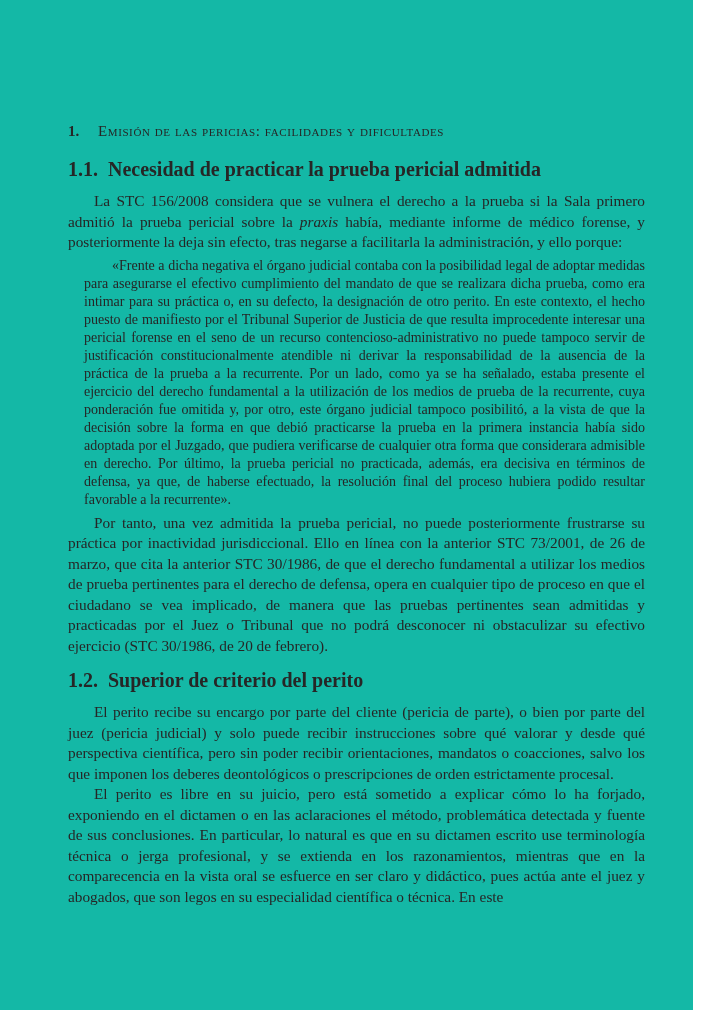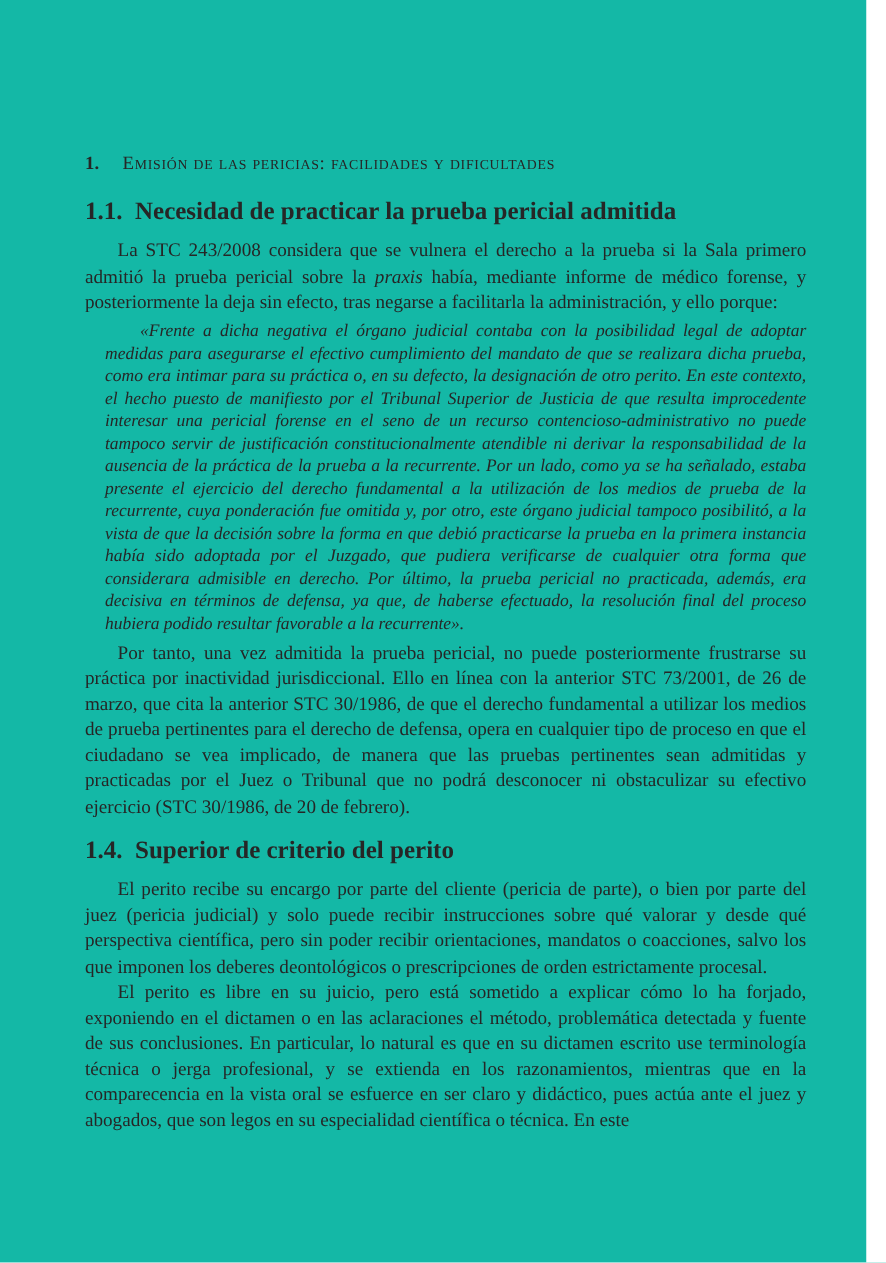--- a/index.html
+++ b/index.html
@@ -52,46 +52,45 @@
     margin: 0;
     font-size: 15.3px;
     line-height: 20.5px;
     text-indent: 26px;
   }
   .quote {
     margin: 4px 0 4px 16px;
     font-size: 14px;
     line-height: 18px;
     text-indent: 28px;
-    font-style: italic;
   }
   .it { font-style: italic; }
 </style>
 </head>
 <body>
 
 <div class="page">
   <div class="content">
 
     <div class="h1">
       <span class="num">1.</span><span class="cap">Emisión de las pericias: facilidades y dificultades</span>
     </div>
 
     <div class="h2">
       <span class="num">1.1.</span><span>Necesidad de practicar la prueba pericial admitida</span>
     </div>
 
-    <p class="body-p"><span>La STC 243/2008 considera que se vulnera el derecho a la prueba si la Sala primero admitió la prueba pericial sobre la </span><span class="it">praxis</span><span> había, mediante informe de médico forense, y posteriormente la deja sin efecto, tras negarse a facilitarla la administración, y ello porque:</span></p>
+    <p class="body-p"><span>La STC 156/2008 considera que se vulnera el derecho a la prueba si la Sala primero admitió la prueba pericial sobre la </span><span class="it">praxis</span><span> había, mediante informe de médico forense, y posteriormente la deja sin efecto, tras negarse a facilitarla la administración, y ello porque:</span></p>
 
     <blockquote class="quote">«Frente a dicha negativa el órgano judicial contaba con la posibilidad legal de adoptar medidas para asegurarse el efectivo cumplimiento del mandato de que se realizara dicha prueba, como era intimar para su práctica o, en su defecto, la designación de otro perito. En este contexto, el hecho puesto de manifiesto por el Tribunal Superior de Justicia de que resulta improcedente interesar una pericial forense en el seno de un recurso contencioso-administrativo no puede tampoco servir de justificación constitucionalmente atendible ni derivar la responsabilidad de la ausencia de la práctica de la prueba a la recurrente. Por un lado, como ya se ha señalado, estaba presente el ejercicio del derecho fundamental a la utilización de los medios de prueba de la recurrente, cuya ponderación fue omitida y, por otro, este órgano judicial tampoco posibilitó, a la vista de que la decisión sobre la forma en que debió practicarse la prueba en la primera instancia había sido adoptada por el Juzgado, que pudiera verificarse de cualquier otra forma que considerara admisible en derecho. Por último, la prueba pericial no practicada, además, era decisiva en términos de defensa, ya que, de haberse efectuado, la resolución final del proceso hubiera podido resultar favorable a la recurrente».</blockquote>
 
     <p class="body-p">Por tanto, una vez admitida la prueba pericial, no puede posteriormente frustrarse su práctica por inactividad jurisdiccional. Ello en línea con la anterior STC 73/2001, de 26 de marzo, que cita la anterior STC 30/1986, de que el derecho fundamental a utilizar los medios de prueba pertinentes para el derecho de defensa, opera en cualquier tipo de proceso en que el ciudadano se vea implicado, de manera que las pruebas pertinentes sean admitidas y practicadas por el Juez o Tribunal que no podrá desconocer ni obstaculizar su efectivo ejercicio (STC 30/1986, de 20 de febrero).</p>
 
     <div class="h2 mt">
-      <span class="num">1.4.</span><span>Superior de criterio del perito</span>
+      <span class="num">1.2.</span><span>Superior de criterio del perito</span>
     </div>
 
     <p class="body-p">El perito recibe su encargo por parte del cliente (pericia de parte), o bien por parte del juez (pericia judicial) y solo puede recibir instrucciones sobre qué valorar y desde qué perspectiva científica, pero sin poder recibir orientaciones, mandatos o coacciones, salvo los que imponen los deberes deontológicos o prescripciones de orden estrictamente procesal.</p>
 
     <p class="body-p">El perito es libre en su juicio, pero está sometido a explicar cómo lo ha forjado, exponiendo en el dictamen o en las aclaraciones el método, problemática detectada y fuente de sus conclusiones. En particular, lo natural es que en su dictamen escrito use terminología técnica o jerga profesional, y se extienda en los razonamientos, mientras que en la comparecencia en la vista oral se esfuerce en ser claro y didáctico, pues actúa ante el juez y abogados, que son legos en su especialidad científica o técnica. En este</p>
 
   </div>
 </div>
 
 </body></html>

